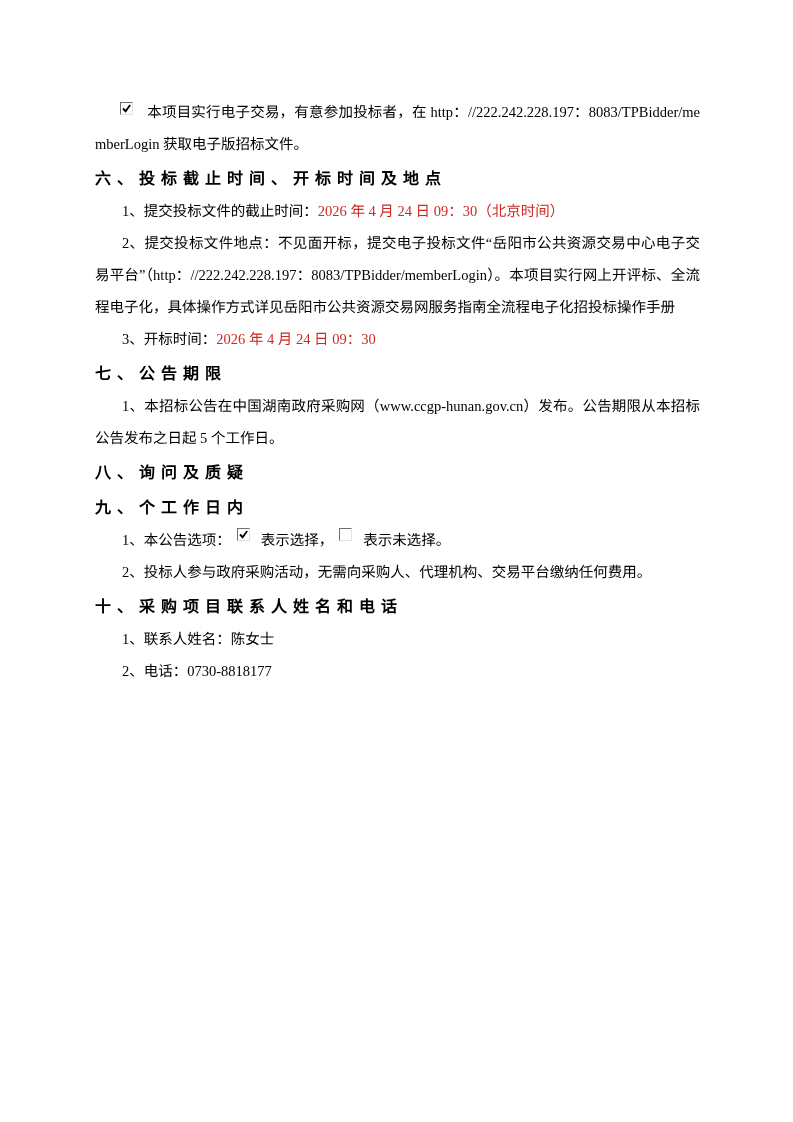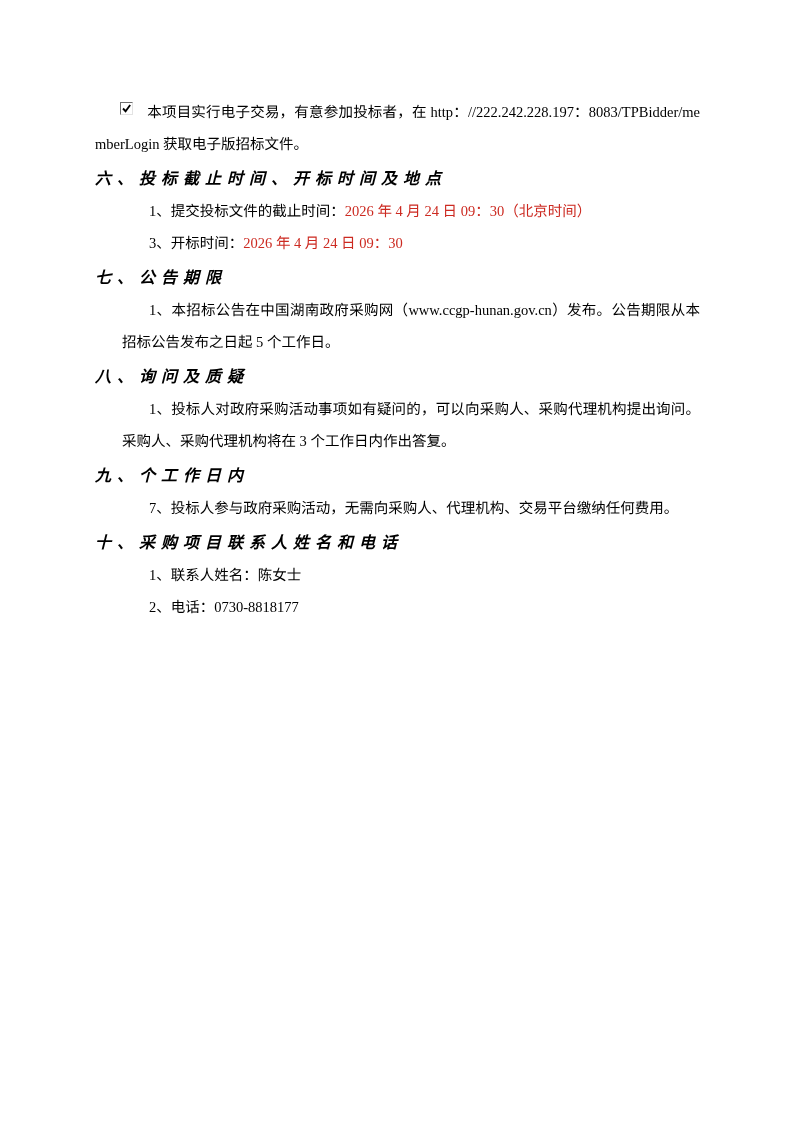--- a/index.html
+++ b/index.html
@@ -21,28 +21,27 @@
     padding: 96px 93px 40px 95px;
     background: #ffffff;
   }
   .para {
     margin: 0;
     font-size: 14.5px;
     line-height: 32px;
     text-align: justify;
     word-break: break-all;
   }
-  .indent { text-indent: 27px; margin-left: 27px; }
+  .indent { text-indent: 27px; }
   .sec-heading {
     margin: 3px 0 0 0;
     font-size: 16px;
     font-weight: bold;
     letter-spacing: 6px;
     line-height: 32px;
-    font-style: italic;
   }
   .red { color: var(--highlight-red, #cc2a21); }
   
   .cb {
     display: inline-block;
     box-sizing: border-box;
     width: 13px;
     height: 13px;
     background: #ffffff;
     border: 1px solid;
@@ -61,28 +60,33 @@
 <div class="page">
 
   <p class="para notice">
     <span class="cb cb-lead"><svg viewBox="0 0 12 12">
           <path d="M2.2 6 L5 9 L10 2.2" stroke="#000" stroke-width="2" fill="none"></path>
         </svg></span><span>本项目实行电子交易，有意参加投标者，在 http：//222.242.228.197：8083/TPBidder/memberLogin 获取电子版招标文件。</span>
   </p>
 
   <h3 class="sec-heading">六、投标截止时间、开标时间及地点</h3>
   <p class="para indent"><span>1、提交投标文件的截止时间：</span><span class="red">2026 年 4 月 24 日 09：30（北京时间）</span></p>
+  <p class="para indent"><span>2、提交投标文件地点：不见面开标，提交电子投标文件“岳阳市公共资源交易中心电子交易平台”（http：//222.242.228.197：8083/TPBidder/memberLogin）。本项目实行网上开评标、全流程电子化，具体操作方式详见岳阳市公共资源交易网服务指南全流程电子化招投标操作手册</span></p>
   <p class="para indent"><span>3、开标时间：</span><span class="red">2026 年 4 月 24 日 09：30</span></p>
 
   <h3 class="sec-heading">七、公告期限</h3>
   <p class="para indent"><span>1、本招标公告在中国湖南政府采购网（www.ccgp-hunan.gov.cn）发布。公告期限从本招标公告发布之日起 5 个工作日。</span></p>
 
   <h3 class="sec-heading">八、询问及质疑</h3>
-  <p class="para indent"><span>1、投标人对政府采购活动事项如有疑问的，可以向采购人、采购代理机构提出询问。采购人、采购代理机构将在 3 个工作日内作出答复。</span></p>
 
   <h3 class="sec-heading">九、个工作日内</h3>
-  <p class="para indent"><span>7、投标人参与政府采购活动，无需向采购人、代理机构、交易平台缴纳任何费用。</span></p>
+  <p class="para indent cb-inline-wrap">
+    <span>1、本公告选项：</span><span class="cb"><svg viewBox="0 0 12 12">
+          <path d="M2.2 6 L5 9 L10 2.2" stroke="#000" stroke-width="2" fill="none"></path>
+        </svg></span><span>表示选择，</span><span class="cb"></span><span>表示未选择。</span>
+  </p>
+  <p class="para indent"><span>2、投标人参与政府采购活动，无需向采购人、代理机构、交易平台缴纳任何费用。</span></p>
 
   <h3 class="sec-heading">十、采购项目联系人姓名和电话</h3>
   <p class="para indent"><span>1、联系人姓名：陈女士</span></p>
   <p class="para indent"><span>2、电话：0730-8818177</span></p>
 
 </div>
 
 </body></html>

